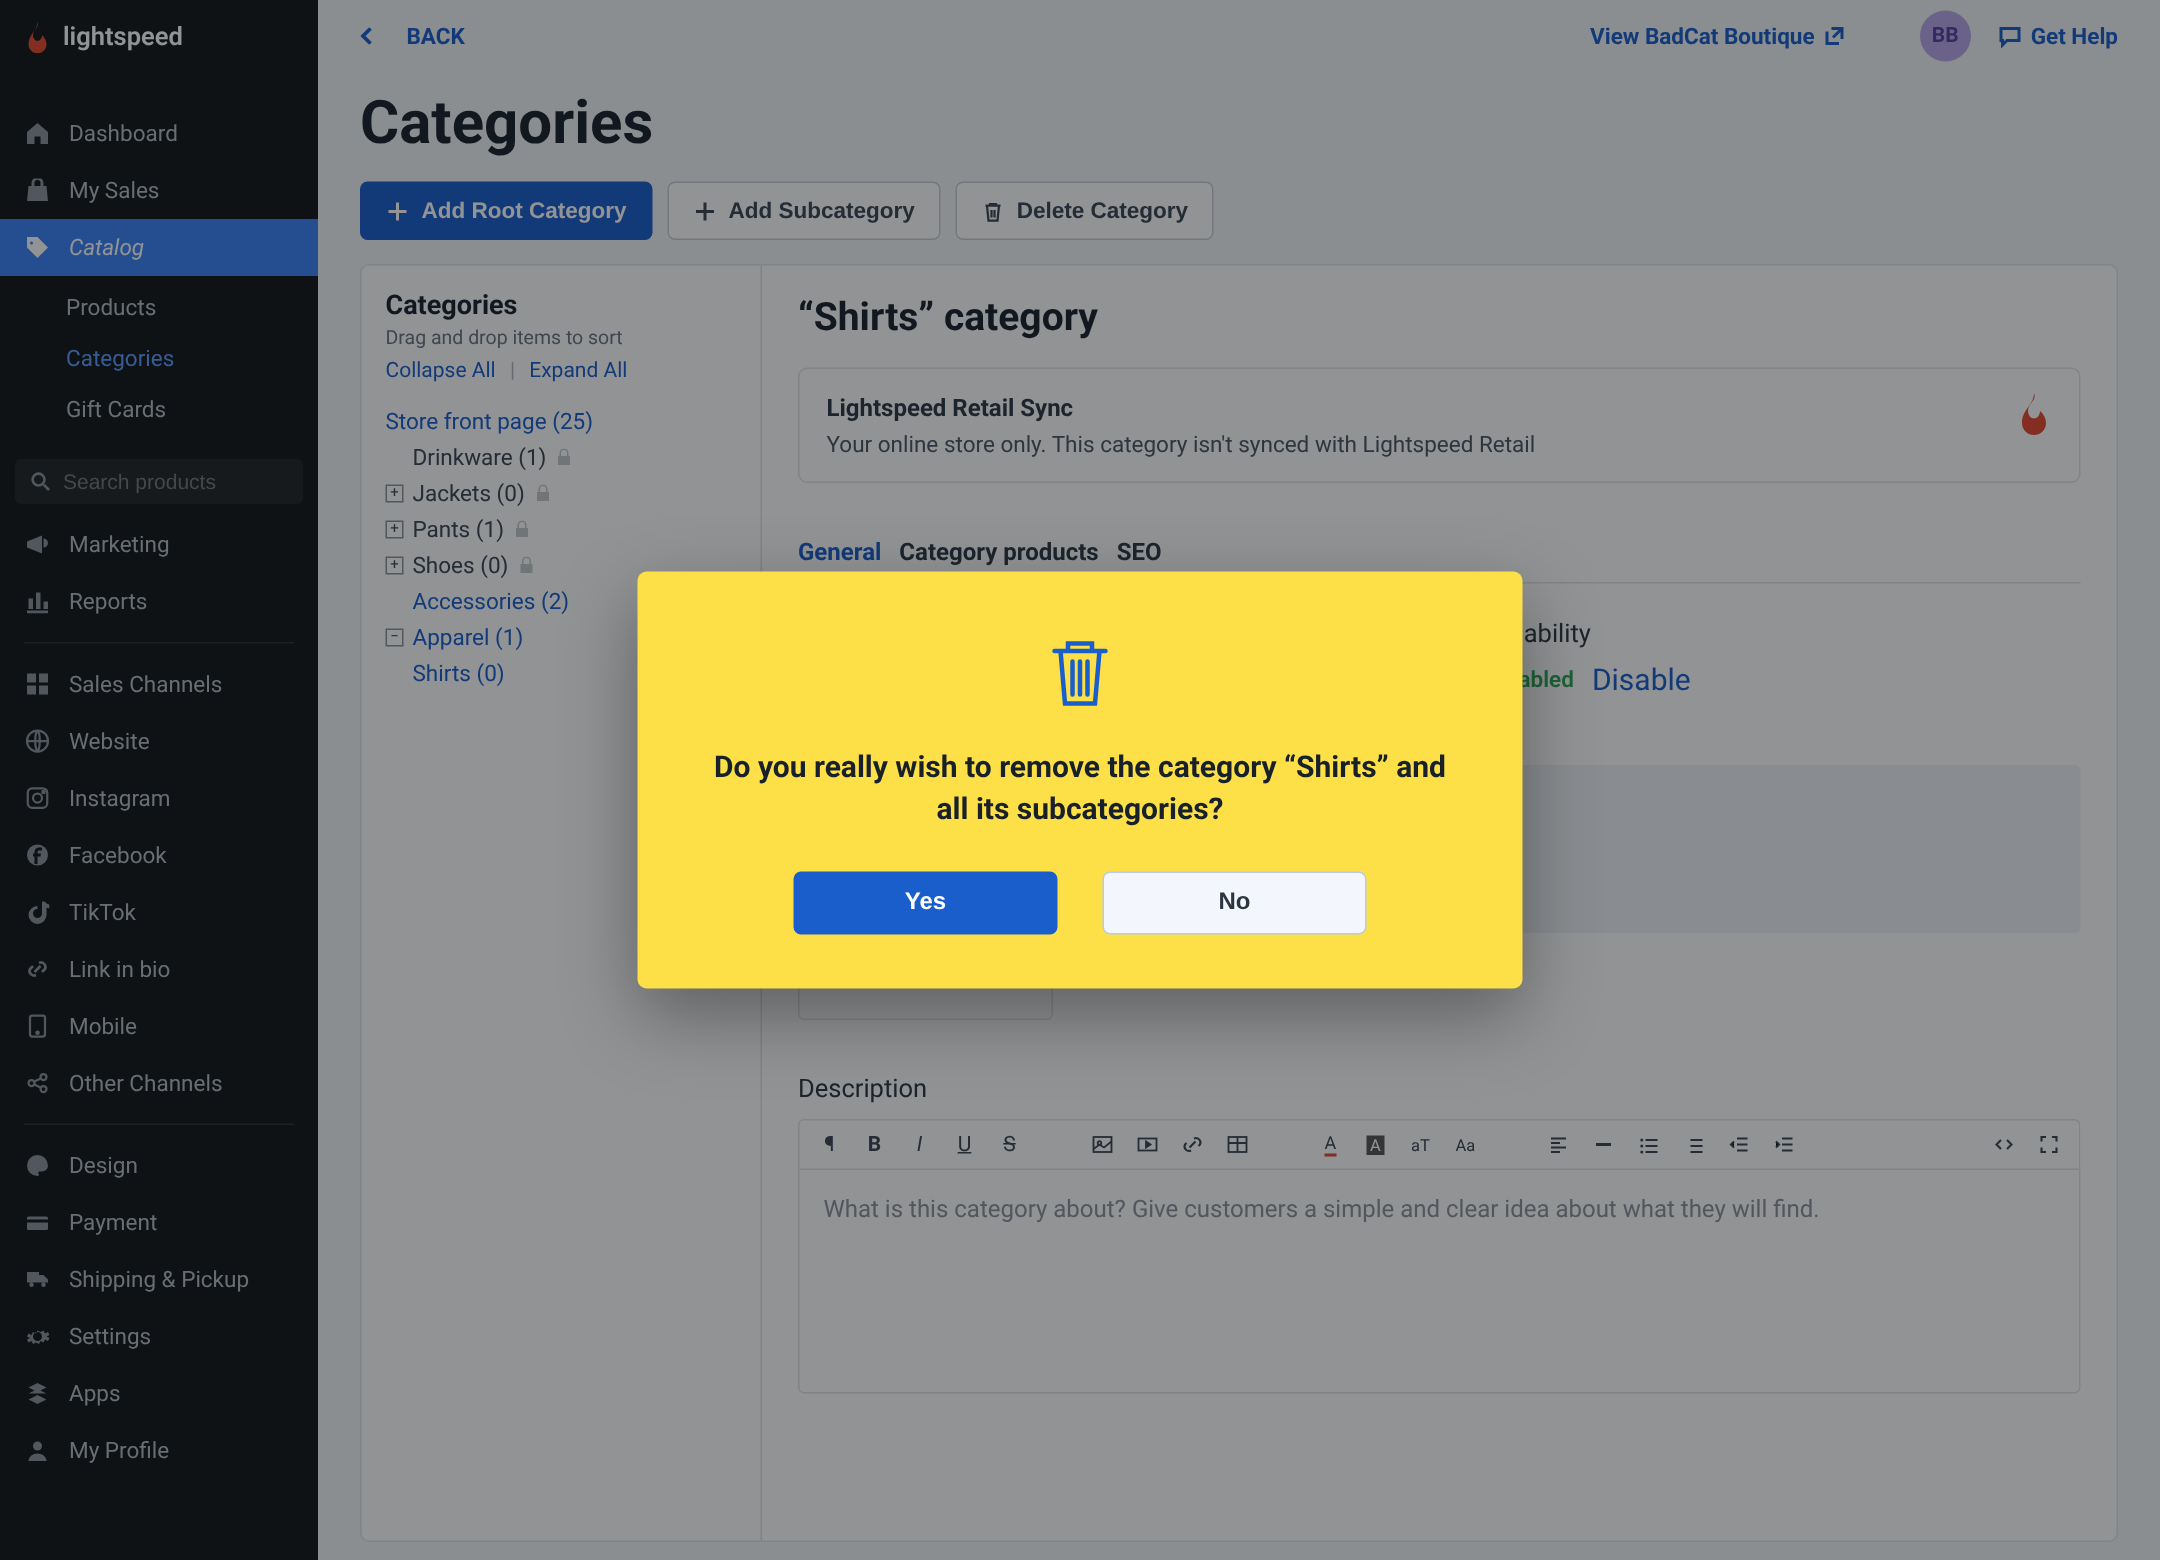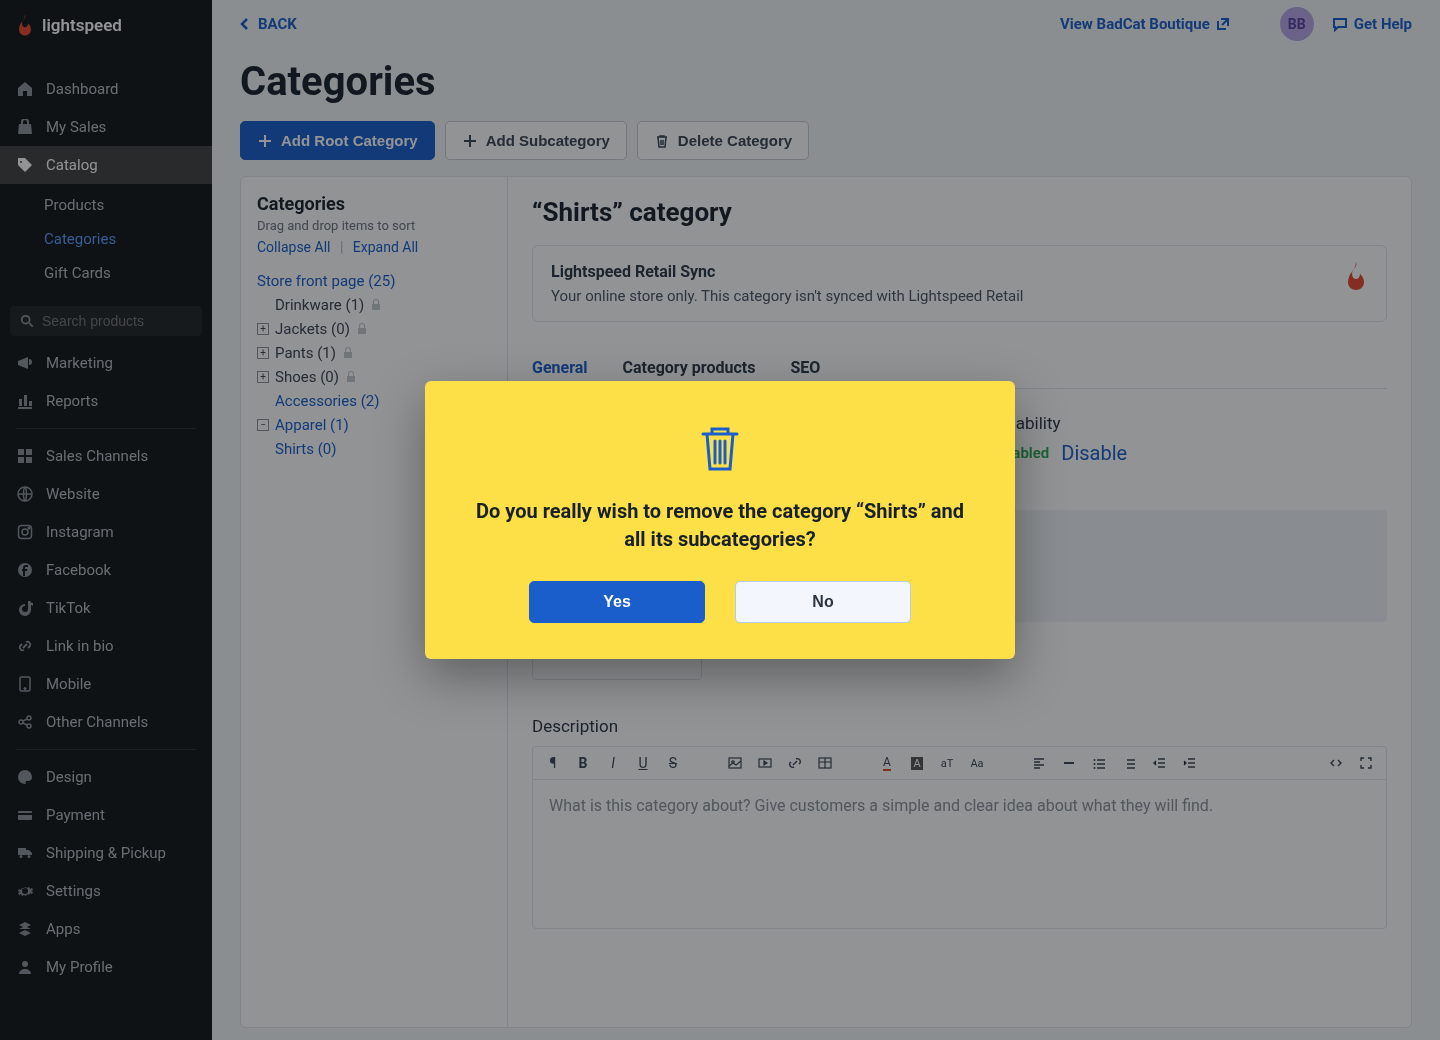--- a/index.html
+++ b/index.html
@@ -7,34 +7,34 @@
     
     
     .sidebar { position: absolute; left: 0; top: 0; bottom: 0; width: 212px; background: #111517; color: #b5bcc2; overflow-y: auto; font-size: 15px; }
     .sidebar-logo { display: flex; align-items: center; padding: 14px 16px; gap: 8px; }
     .logo-flame { width: 18px; height: 22px; }
     .logo-text { color: #fff; font-weight: 600; font-size: 17px; }
     
     .nav { margin-top: 20px; }
     .nav-item { display: flex; align-items: flex-start; padding: 10px 16px; gap: 12px; cursor: pointer; }
     .nav-item .icon { width: 18px; height: 18px; display: inline-flex; align-items: center; justify-content: center; flex-shrink: 0; }
-    .nav-item.active { background: #404040; color: #fff; }
+    .nav-item.active { background: #3b82f6; color: #fff; font-style: italic; }
     .sub-nav { padding: 4px 0 8px; }
     .sub-item { padding: 8px 16px 8px 44px; cursor: pointer; font-size: 15px; }
     .sub-item.current { color: #5c9bff; }
     
     .search-row { margin: 8px 10px; background: #1f2426; border-radius: 4px; display: flex; align-items: center; padding: 7px 10px; gap: 8px; }
     .search-row input { background: transparent; border: none; outline: none; color: #8a9299; font-size: 14px; flex: 1; }
     .nav-sep { height: 1px; background: #2a3033; margin: 8px 16px; }
     
     
     .main { position: absolute; left: 212px; right: 0; top: 0; bottom: 0; background: #f5f6f7; overflow: hidden; }
     
     .topbar { display: flex; align-items: center; justify-content: space-between; padding: 8px 28px 0; height: 40px; }
-    .back-link { display: flex; align-items: center; gap: 8px; color: #1a5ecb; font-weight: 700; font-size: 15px; cursor: pointer; text-align: center; }
+    .back-link { display: flex; align-items: center; gap: 21px; color: #1a5ecb; font-weight: 700; font-size: 15px; cursor: pointer; text-align: center; }
     .top-right { display: flex; align-items: center; gap: 18px; }
     .view-link { color: #1a5ecb; font-weight: 700; font-size: 15px; display: flex; align-items: center; gap: 6px; cursor: pointer; }
     .avatar { width: 34px; height: 34px; border-radius: 50%; background: #b8a7e8; color: #5a3fa3; display: flex; align-items: center; justify-content: center; font-size: 14px; font-weight: 700; margin-left: 32px; }
     .help-link { display: flex; align-items: center; gap: 6px; color: #1a5ecb; font-weight: 700; font-size: 15px; cursor: pointer; }
     
     .page-title { font-size: 40px; font-weight: 700; color: #18202a; padding: 18px 28px 16px; }
     
     .action-row { display: flex; gap: 10px; padding: 0 28px 16px; }
     .btn { display: inline-flex; align-items: center; gap: 8px; border-radius: 5px; padding: 10px 16px; font-size: 15px; font-weight: 600; cursor: pointer; border: 1px solid #c8cdd3; background: #fff; color: #3a4452; }
     .btn.primary { background: #1a5ecb; border-color: #1a5ecb; color: #fff; }
@@ -58,21 +58,21 @@
     .indent-1 { padding-left: 18px; }
     
     .detail-panel { border: 1px solid #e0e4e8; border-left: none; border-radius: 0 6px 6px 0; background: #fff; padding: 20px 24px; overflow: auto; }
     .detail-title { font-size: 26px; font-weight: 700; color: #18202a; margin-bottom: 18px; }
     
     .sync-box { border: 1px solid #e0e4e8; border-radius: 6px; padding: 16px 18px; display: flex; justify-content: space-between; align-items: flex-start; margin-bottom: 36px; }
     .sync-title { font-size: 16px; font-weight: 700; color: #2b3642; margin-bottom: 6px; }
     .sync-desc { font-size: 15px; color: #4a5562; }
     .sync-logo { width: 24px; height: 28px; }
     
-    .tabs { display: flex; gap: 35px; border-bottom: 1px solid #e0e4e8; margin-bottom: 24px; font-size: 16px; font-weight: 700; color: #2b3642; }
+    .tabs { display: flex; gap: 12px; border-bottom: 1px solid #e0e4e8; margin-bottom: 24px; font-size: 16px; font-weight: 700; color: #2b3642; }
     .tab { padding: 0 0 10px; cursor: pointer; }
     .tab.active { color: #1a5ecb; border-bottom: 2px solid #1a5ecb; margin-bottom: -1px; }
     
     .two-col { display: flex; gap: 40px; }
     .col { flex: 1; }
     .label { font-size: 17px; color: #2b3642; margin-bottom: 8px; }
     .text-input { width: 100%; padding: 10px 12px; border: 1px solid #cfd5dc; border-radius: 4px; font-size: 15px; }
     .avail-row { display: flex; align-items: center; gap: 12px; margin-top: 6px; }
     .enabled { color: #2aa552; font-size: 15px; font-weight: 600; display: flex; align-items: center; gap: 4px; }
     .disable-link { color: #1a5ecb; font-size: 20px; cursor: pointer; }

